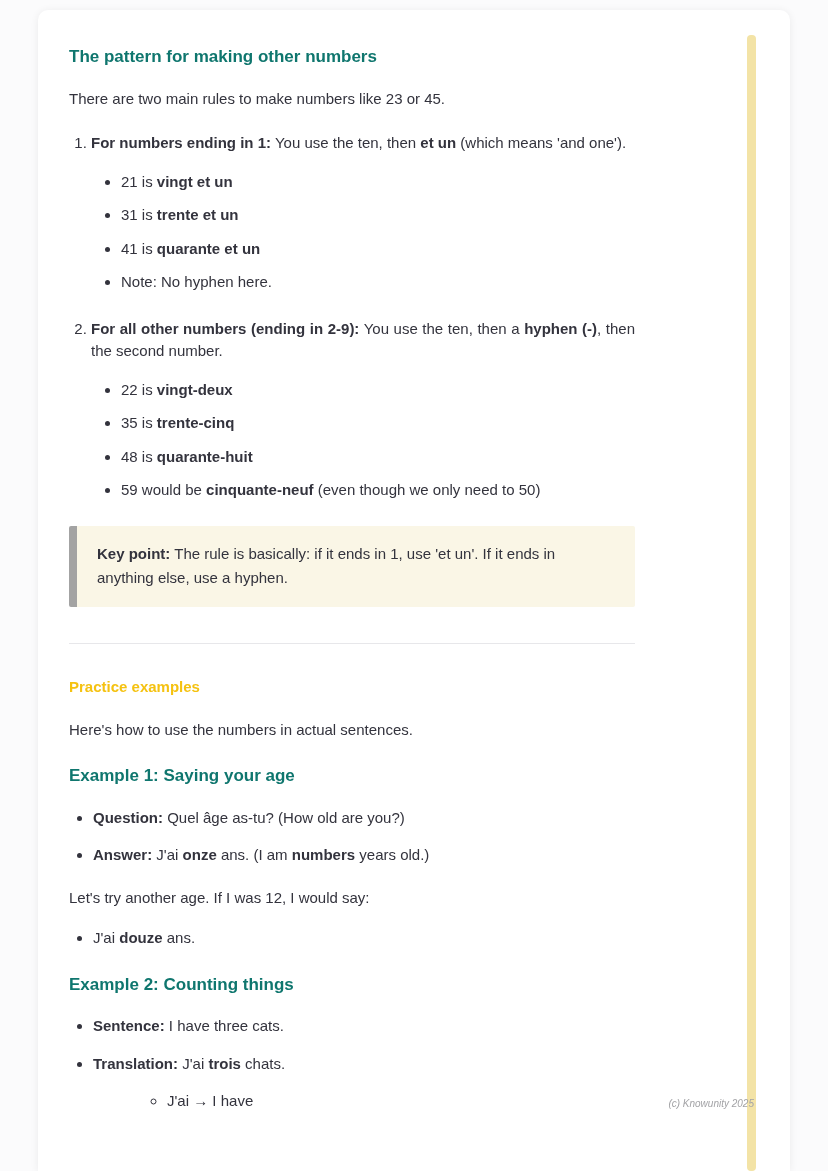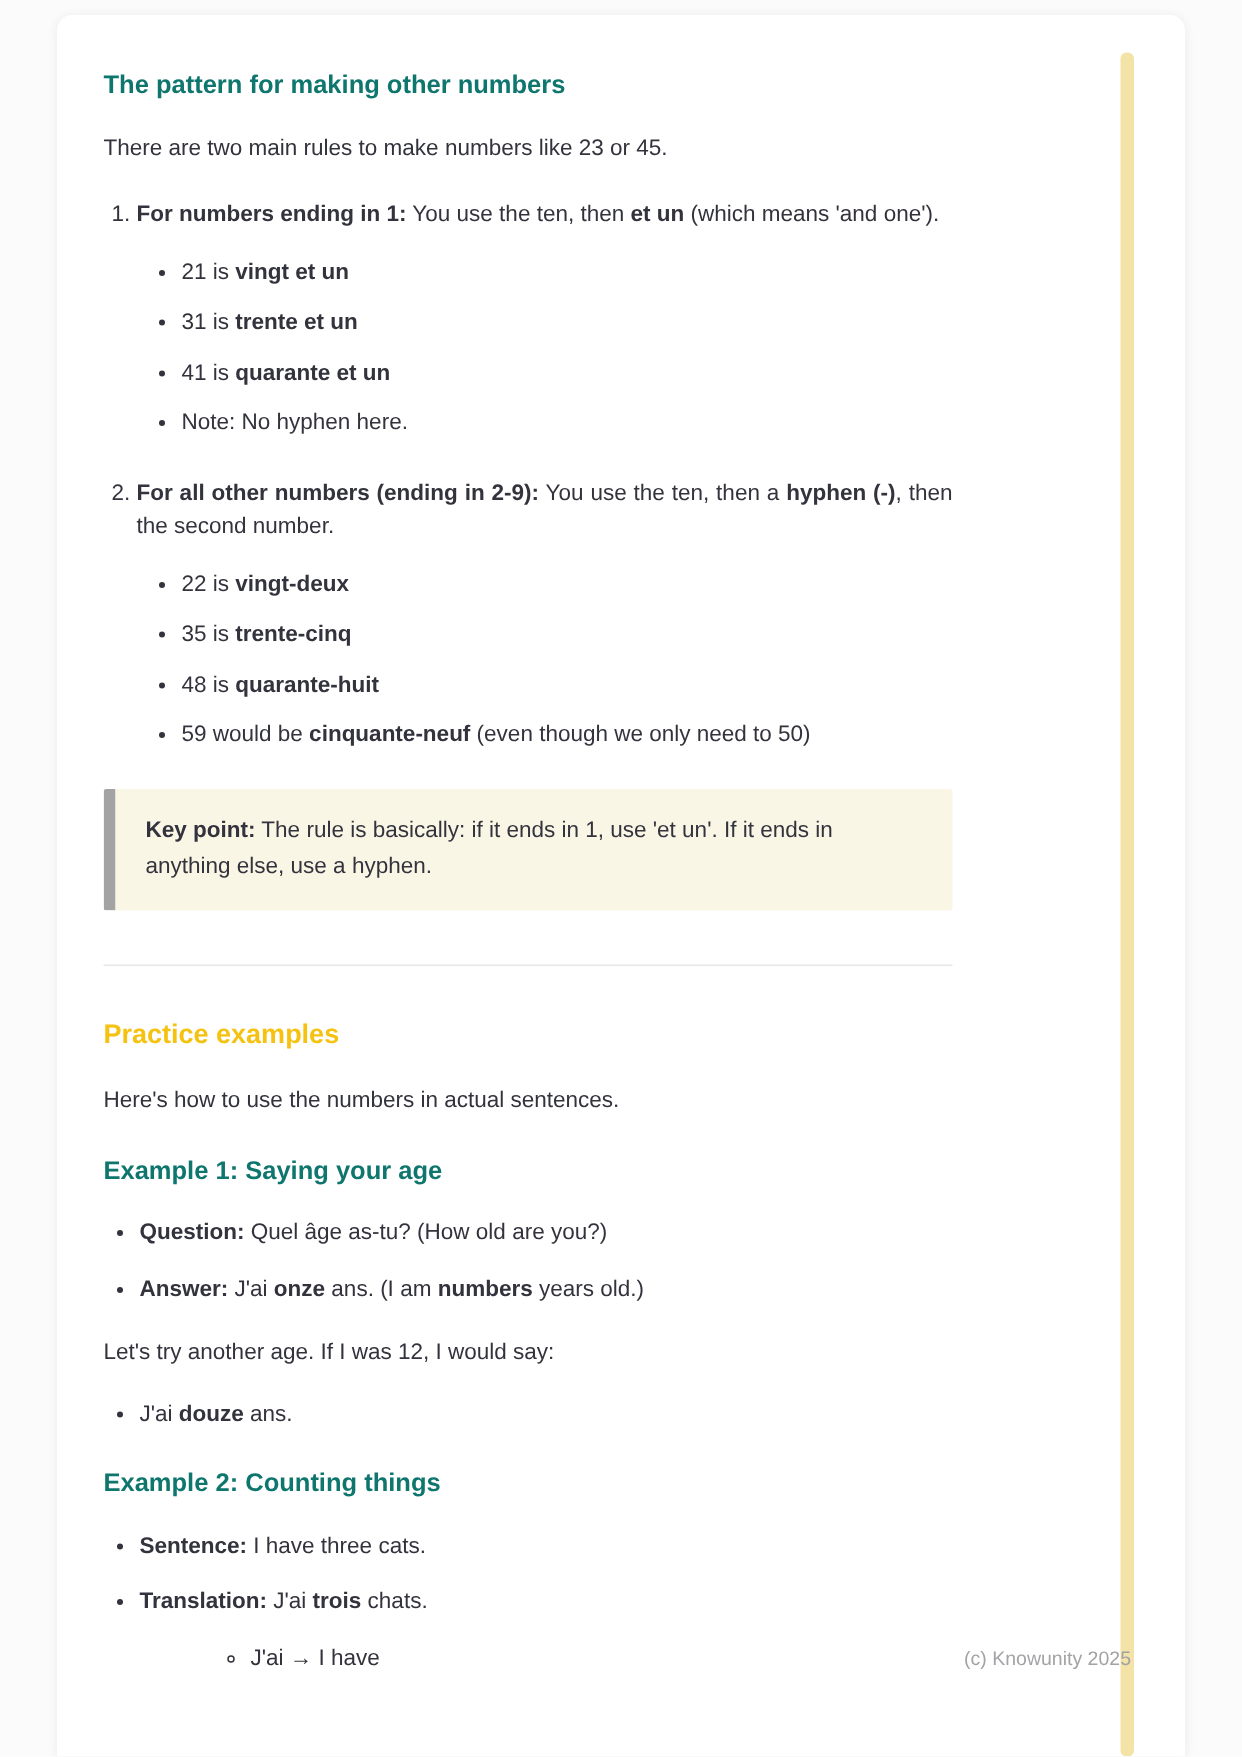--- a/index.html
+++ b/index.html
@@ -78,30 +78,31 @@
     padding: 16px 20px;
   }
   .callout p { margin: 0; line-height: 1.65; }
   hr.divider {
     border: none;
     border-top: 1px solid #e7e7ea;
     margin: 36px 0 32px 0;
   }
   .h-accent {
     color: #f5c211;
-    font-size: 18px;
+    font-size: 15px;
     font-weight: 700;
     margin: 0 0 20px 0;
   }
   .example-heading { margin: 22px 0 18px 0; }
   .watermark {
     position: absolute;
     right: 74px; top: 1098px;
-    font-size: 13px;
+    font-size: 10px;
     color: #a3a3a6;
+    font-style: italic;
   }
 </style>
 </head>
 <body>
 
 <div class="page-card">
   <div class="side-stripe"></div>
 
   <div class="content">
 

